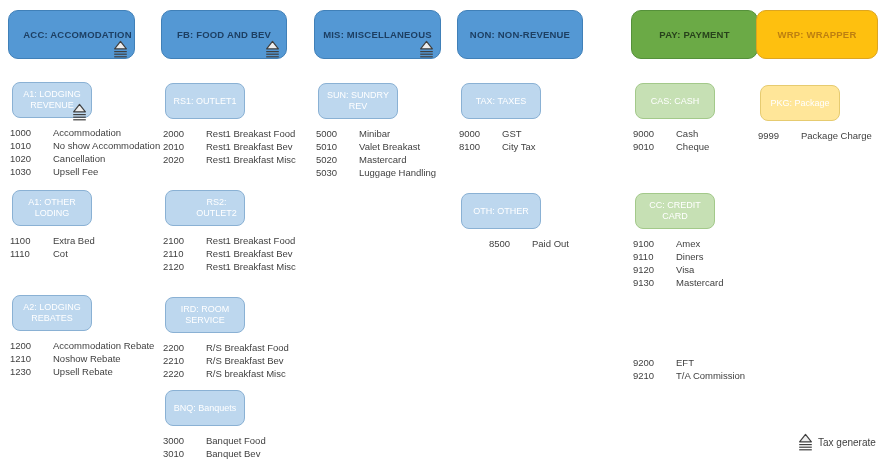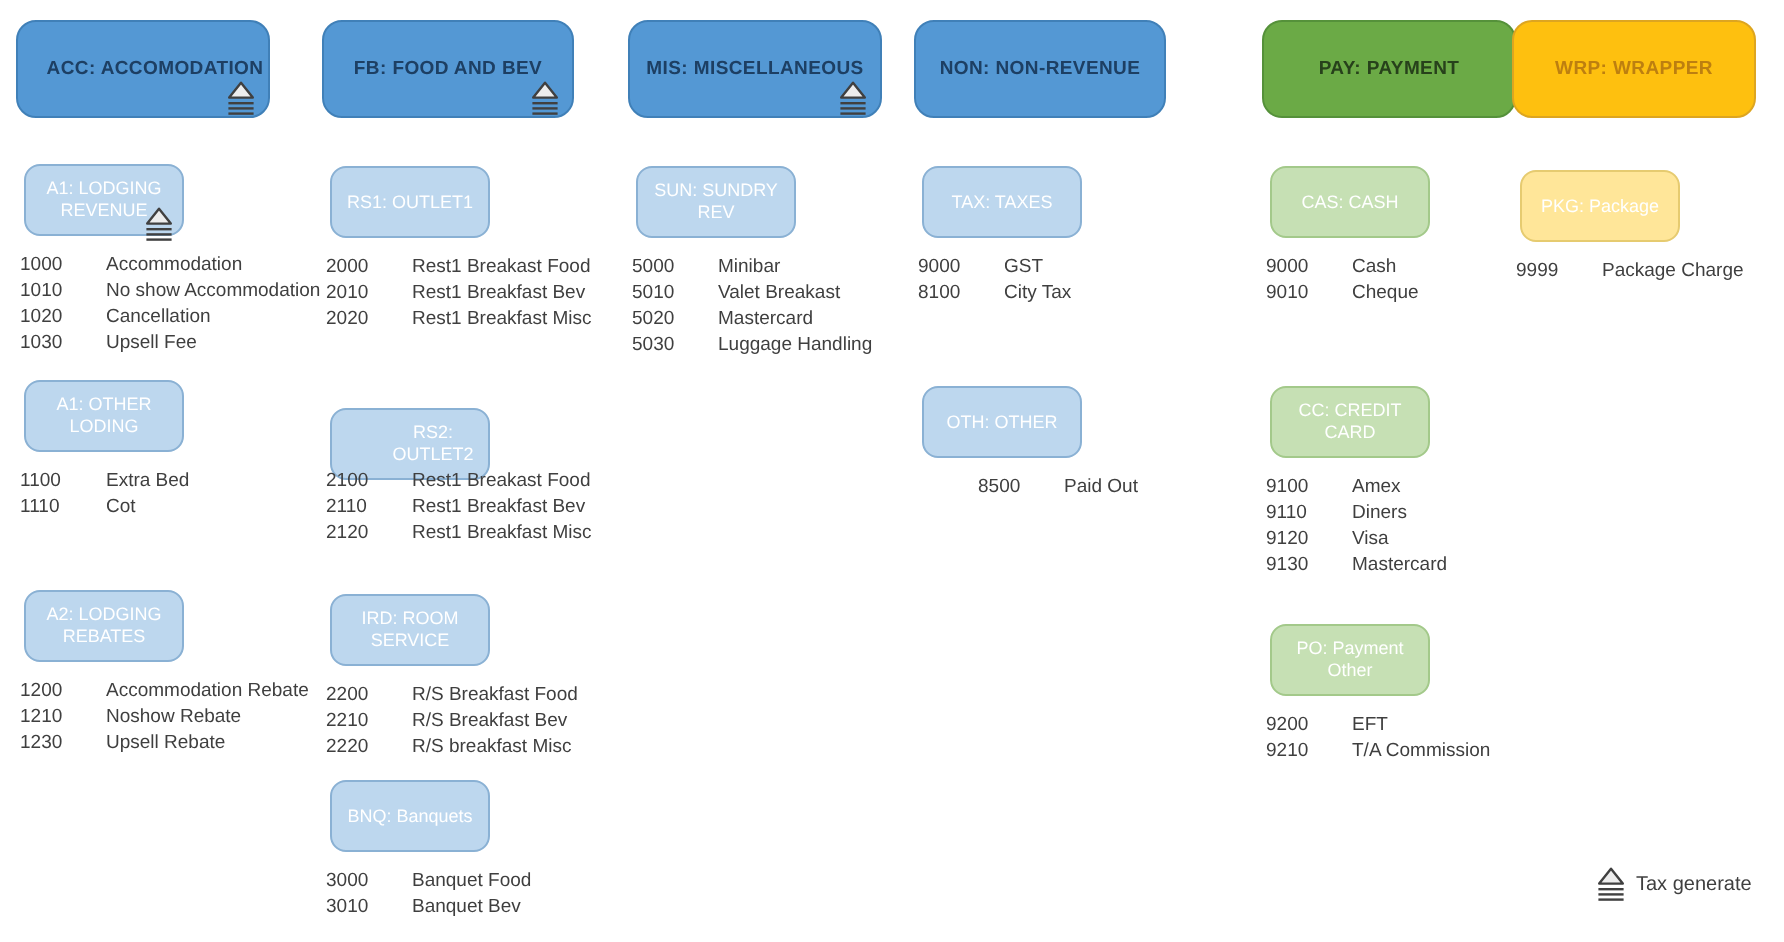--- a/index.html
+++ b/index.html
@@ -130,21 +130,21 @@
           </div>
           <div class="row">
             <span class="code">2010</span>
             <span class="desc">Rest1 Breakfast Bev</span>
           </div>
           <div class="row">
             <span class="code">2020</span>
             <span class="desc">Rest1 Breakfast Misc</span>
           </div>
         </div>
-        <div class="group-box blue" style="top: 204px; padding-left: 28px;">
+        <div class="group-box blue" style="top: 190px; padding-left: 28px;">
           <span>RS2: OUTLET2</span>
         </div>
         <div class="rows" style="top: 234px;">
           <div class="row">
             <span class="code">2100</span>
             <span class="desc">Rest1 Breakast Food</span>
           </div>
           <div class="row">
             <span class="code">2110</span>
             <span class="desc">Rest1 Breakfast Bev</span>
@@ -274,23 +274,20 @@
             <span class="desc">Diners</span>
           </div>
           <div class="row">
             <span class="code">9120</span>
             <span class="desc">Visa</span>
           </div>
           <div class="row">
             <span class="code">9130</span>
             <span class="desc">Mastercard</span>
           </div>
-        </div>
-        <div class="group-box green" style="top: 312px;">
-          <span>PO: Payment Other</span>
         </div>
         <div class="rows" style="top: 356px;">
           <div class="row">
             <span class="code">9200</span>
             <span class="desc">EFT</span>
           </div>
           <div class="row">
             <span class="code">9210</span>
             <span class="desc">T/A Commission</span>
           </div>

